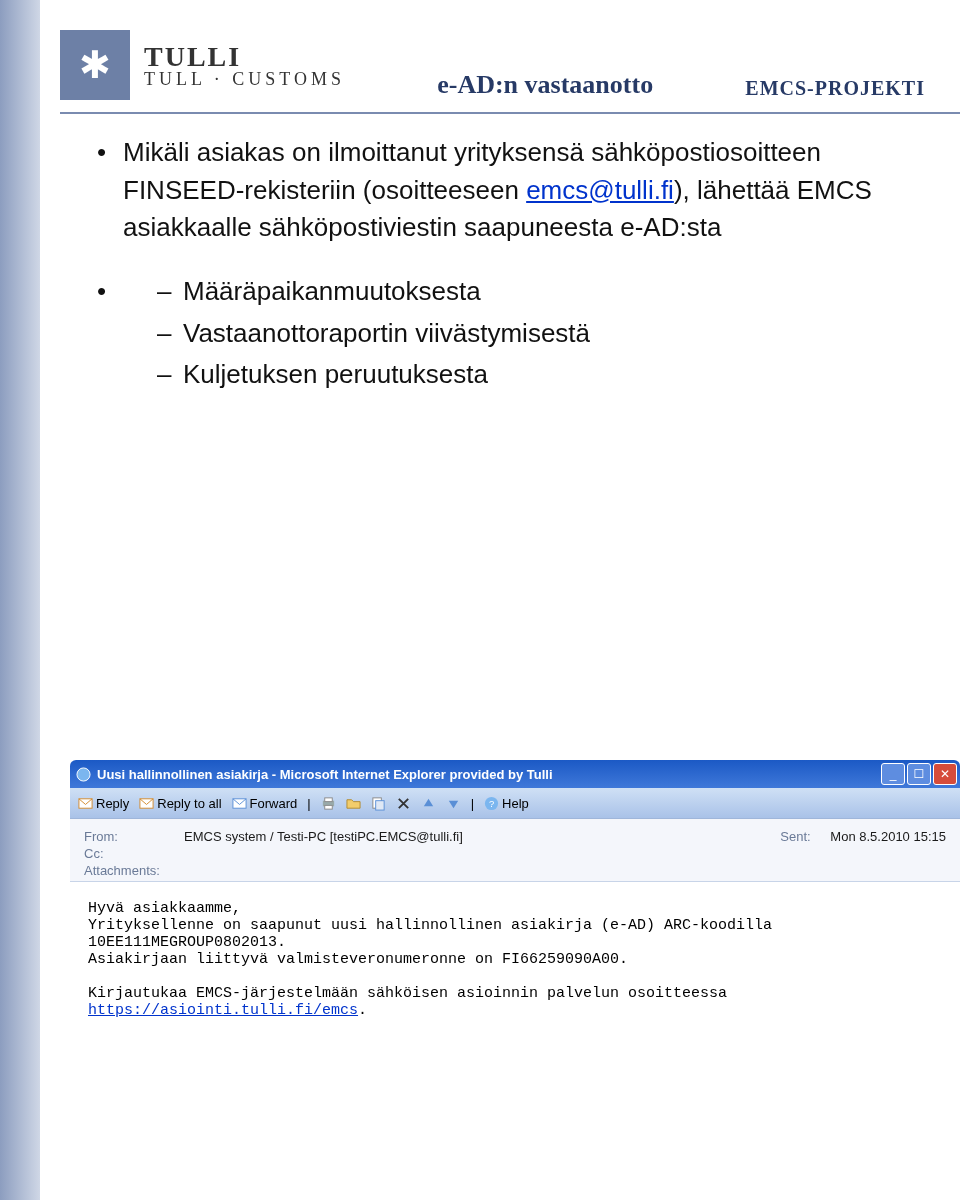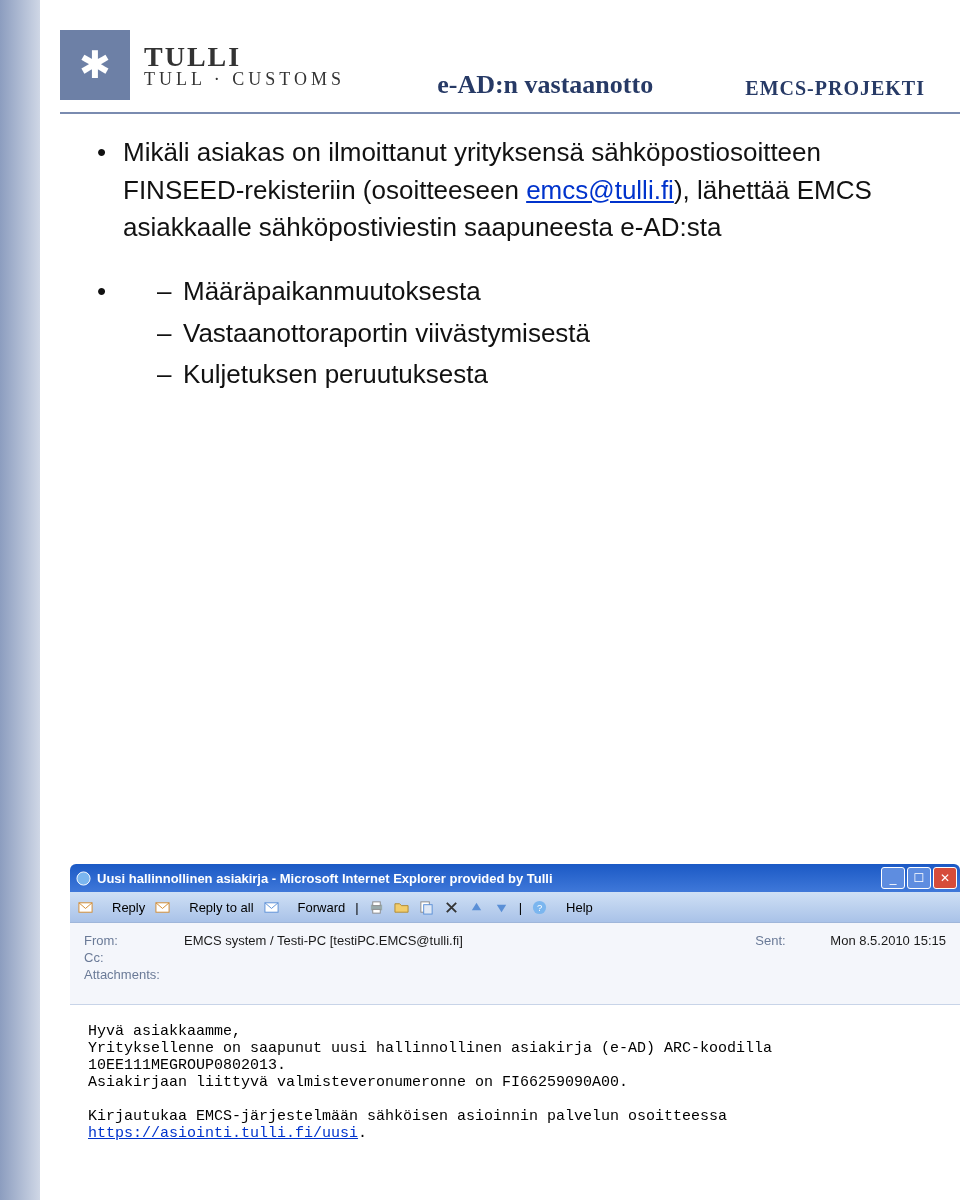--- a/index.html
+++ b/index.html
@@ -59,21 +59,21 @@
   ul.main{list-style:none;padding-left:0;margin:12px;}
   ul.main>li{position:relative;padding-left:26px;margin-bottom:26px;}
   ul.main>li::before{content:"•";position:absolute;left:0;top:0;font-size:26px;}
   ul.sub{list-style:none;padding-left:34px;margin-top:8px;}
   ul.sub>li{position:relative;padding-left:26px;margin-bottom:4px;}
   ul.sub>li::before{content:"–";position:absolute;left:0;top:0;}
   .link{color:#0033cc;text-decoration:underline;}
   .email-window{
     position:absolute;
     left:30px;right:0;bottom:0;
-    height:336px;
+    height:440px;
     font-size:13px;
   }
   .ew-titlebar{
     background:linear-gradient(to bottom,#1b59c5,#3f78d9);
     color:#fff;
     display:flex;align-items:center;justify-content:space-between;
     height:28px;padding-left:6px;
     border-radius:6px 6px 0 0;
   }
   .ew-titlebar .ie{display:flex;align-items:center;gap:6px;font-weight:bold;}
@@ -83,30 +83,30 @@
     display:flex;align-items:center;justify-content:center;font-size:12px;
   }
   .ew-min{background:#5e8de0;}
   .ew-max{background:#5e8de0;}
   .ew-close{background:#d64c3a;}
   .ew-toolbar{
     background:linear-gradient(to bottom,#cfe0f5,#a9c2e8);
     border-bottom:1px solid #9fb6da;
     height:30px;display:flex;align-items:center;gap:10px;padding:0 8px;
   }
-  .ew-toolbar span{display:flex;align-items:flex-start;gap:19px;}
+  .ew-toolbar span{display:flex;align-items:flex-start;gap:3px;}
   .ico{width:15px;height:15px;display:inline-block;}
   .ew-headers{
     background:#f4f6fb;border-bottom:1px solid #c8d4e8;
-    padding:10px 14px 20px 14px;font-size:13px;
+    padding:10px 14px 1px 14px;font-size:13px;
   }
   .hrow{display:flex;align-items:center;margin-bottom:2px;}
   .hlabel{width:100px;color:#6a7a97;}
   .hval{color:#1a1a1a;}
-  .sent{margin-left:auto;gap:25px;}
+  .sent{margin-left:auto;}
   .sent .hlabel{width:50px;}
   .ew-body{
     background:#fff;padding:18px 18px 0 18px;
     font-family:"Courier New",monospace;font-size:15px;white-space:pre-wrap;
     overflow:hidden;height:230px;
   }
 </style>
 </head>
 <body>
 
@@ -240,16 +240,16 @@
           <span class="hval"></span>
         </div>
     </div>
 
     <div class="ew-body"><span>Hyvä asiakkaamme,</span>
 <span>Yrityksellenne on saapunut uusi hallinnollinen asiakirja (e-AD) ARC-koodilla</span>
 <span>10EE111MEGROUP0802013.</span>
 <span>Asiakirjaan liittyvä valmisteveronumeronne on FI66259090A00.</span>
 
 <span>Kirjautukaa EMCS-järjestelmään sähköisen asioinnin palvelun osoitteessa</span>
-<a class="link">https://asiointi.tulli.fi/uusi</a>.</div>
+<a class="link">https://asiointi.tulli.fi/emcs</a>.</div>
   </div>
 
 </div>
 
 </body></html>

